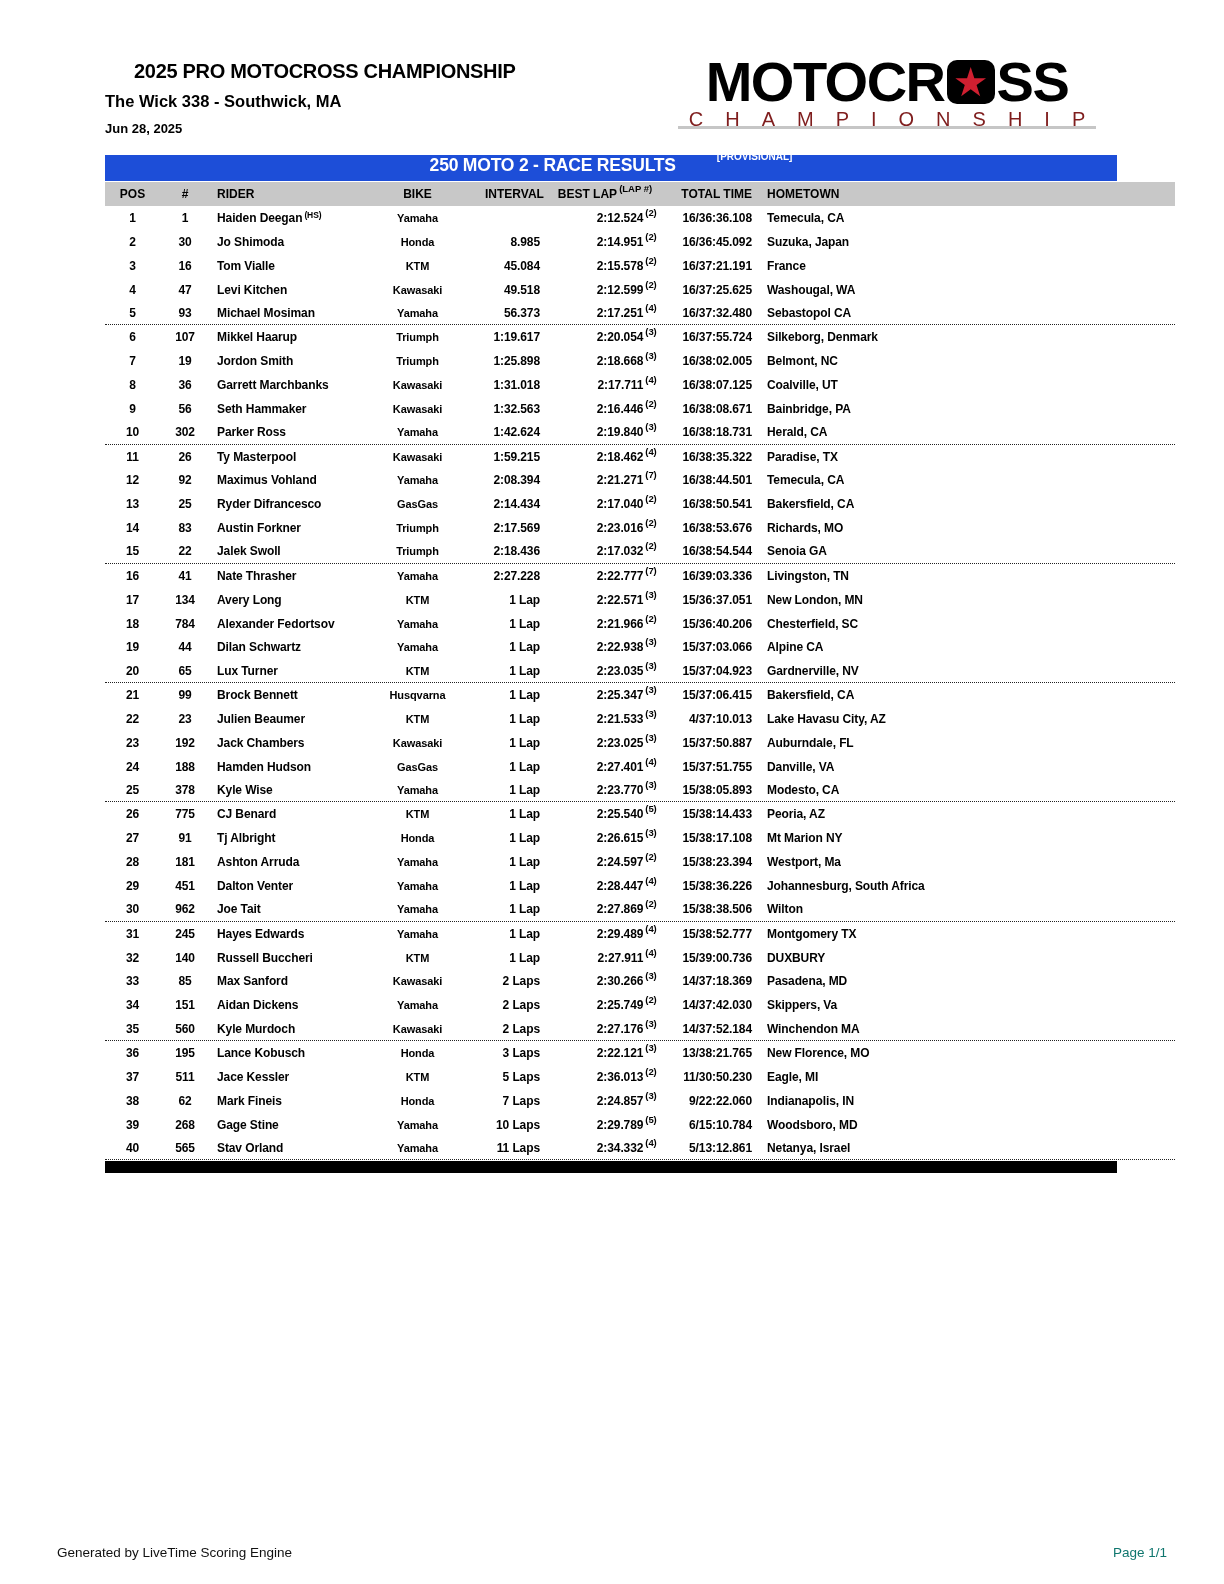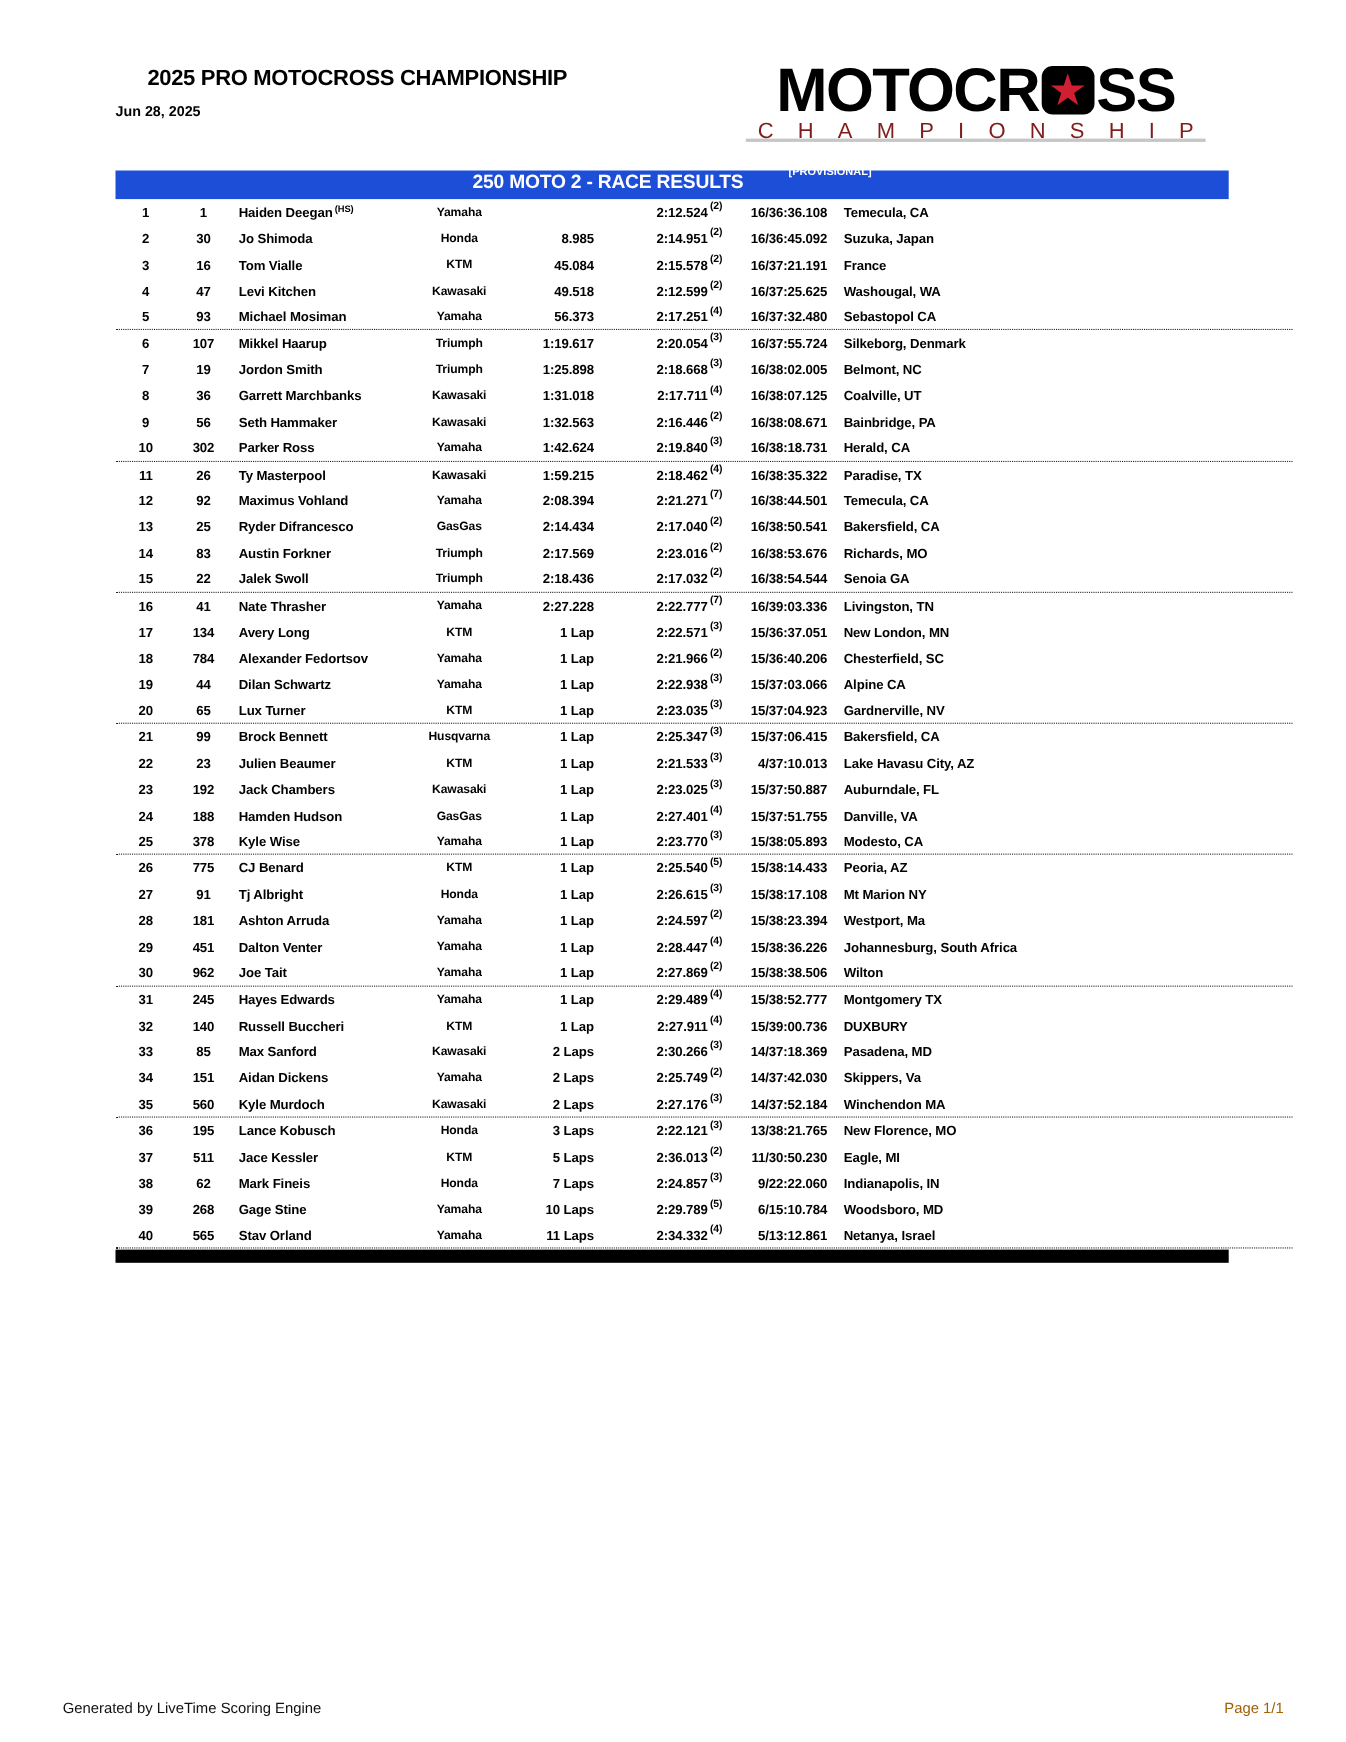--- a/index.html
+++ b/index.html
@@ -47,27 +47,28 @@
 
   #rows .row { width:1070px; height:23.87px; font-size:12px; font-weight:bold; letter-spacing:-0.1px; }
   #rows .row .c-bike { font-size:11px; }
   #rows .row.group-end { border-bottom:1.5px dotted #222; }
   .rsup { font-size:8.5px; position:relative; top:-4px; margin-left:2px; }
 
   .bottom-bar { width:1012px; height:12px; background:#000; margin-top:1px; }
 
   
   .footer-left  { position:absolute; left:57px;  top:1545px; font-size:13.5px; color:#111; }
-  .footer-right { position:absolute; right:57px; top:1545px; font-size:13.5px; color:#a16207; }
+  .footer-right { position:absolute; right:57px; top:1545px; font-size:13.5px; color:#0f766e; }
 </style>
 </head>
 <body>
 
 <div class="doc-head">
   <div class="doc-title">2025 PRO MOTOCROSS CHAMPIONSHIP</div>
+  <div class="doc-sub">The Wick 338 - Southwick, MA</div>
   <div class="doc-date">Jun 28, 2025</div>
 </div>
 
 <div class="logo">
   <div class="logo-word-row">
     <span class="logo-word">MOTOCR</span>
     <span class="logo-star-box">
         <span class="logo-star" style="color: rgb(207, 31, 48);">★</span>
       </span>
     <span class="logo-word">SS</span>
@@ -77,20 +78,33 @@
   </div>
   <div class="logo-underline"></div>
 </div>
 
 <div class="table-wrap">
   <div class="results-bar">
     <span class="results-title">250 MOTO 2 - RACE RESULTS</span>
     <span class="results-tag">[PROVISIONAL]</span>
   </div>
 
+  <div class="col-headers grid">
+    <div class="c-pos">POS</div>
+    <div class="c-num">#</div>
+    <div class="c-rider">RIDER</div>
+    <div class="c-bike">BIKE</div>
+    <div class="c-interval">INTERVAL</div>
+    <div class="c-best">
+      <span class="hlabel">BEST LAP</span>
+      <span class="hdr-sup">(LAP #)</span>
+    </div>
+    <div class="c-total">TOTAL TIME</div>
+    <div class="c-home">HOMETOWN</div>
+  </div>
 
   <div id="rows">
       <div class="row grid">
         <div class="c-pos">1</div>
         <div class="c-num">1</div>
         <div class="c-rider"><span>Haiden Deegan</span><span class="rsup">(HS)</span></div>
         <div class="c-bike">Yamaha</div>
         <div class="c-interval"></div>
         <div class="c-best">
           <span class="time">2:12.524</span>

